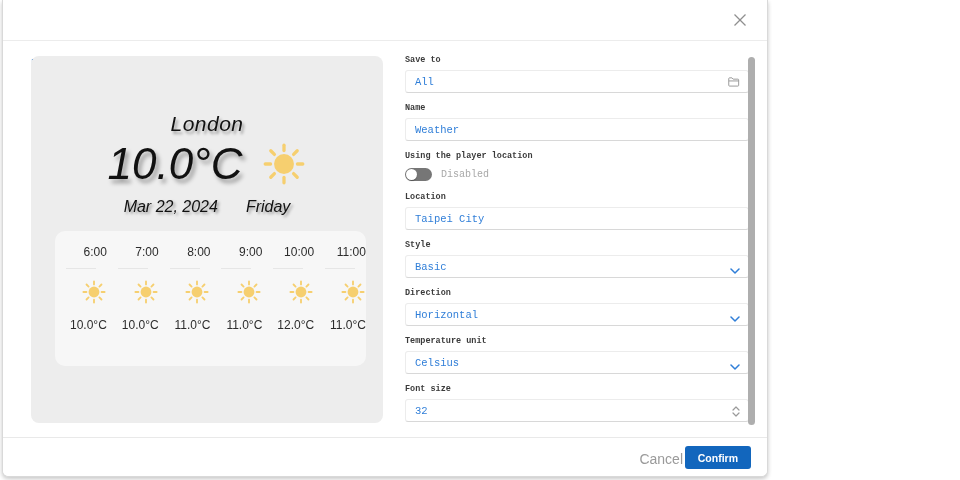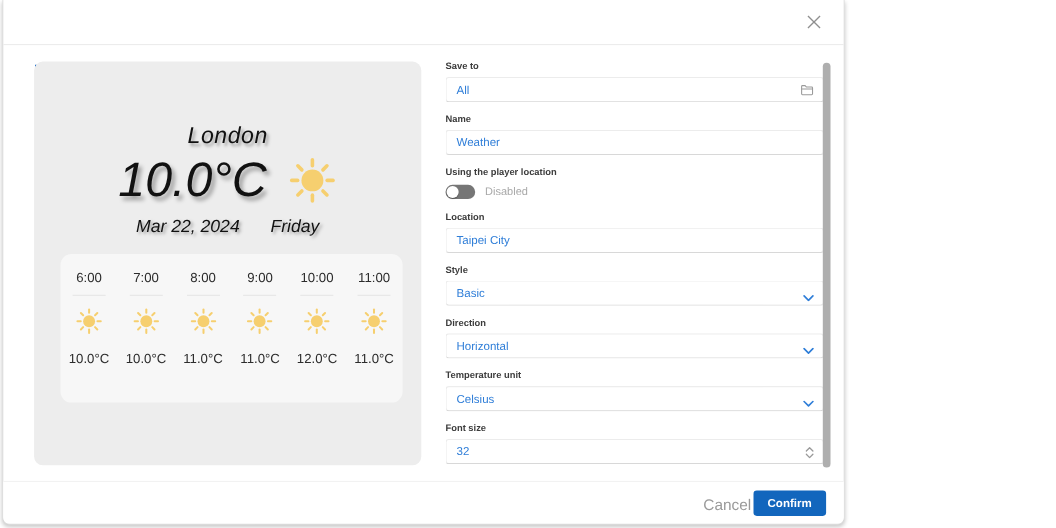--- a/index.html
+++ b/index.html
@@ -27,29 +27,29 @@
     text-shadow:2px 3px 3px rgba(0,0,0,0.35); }
   .w-temp-row { display:flex; justify-content:center; align-items:center;
     gap:18px; margin-top:0px; height:56px; }
   .w-temp { font-size:44px; text-shadow:3px 4px 4px rgba(0,0,0,0.35); }
   .w-date-row { display:flex; justify-content:center; gap:28px; margin-top:6px;
     font-size:16px; text-shadow:2px 2px 3px rgba(0,0,0,0.35); }
   .sun-lg { width:46px; height:46px; display:inline-block; }
 
   .forecast { position:absolute; left:24px; top:175px; width:311px; height:135px;
     background:#f7f7f7; border-radius:10px; display:flex; }
-  .fc-col { flex:1; text-align:center; padding-top:14px; }
+  .fc-col { flex:1; text-align:right; padding-top:14px; }
   .fc-time { font-size:12px; color:#2c2c2c; }
   .fc-div { width:30px; margin:9px auto 0; border-top:1px solid #e6e6e6; }
   .sun-sm { width:26px; height:26px; display:inline-block; margin-top:10px; }
   .fc-temp { font-size:12px; color:#2c2c2c; margin-top:9px; }
 
   
   .form { position:absolute; left:402px; top:50px; width:344px; padding-top:5px; }
-  .frow { margin-bottom:10px; }
+  .frow { margin-bottom:10px;font-family:Liberation Mono, monospace; }
   .flabel { height:10px; line-height:10px; font-size:8.5px; font-weight:700;
     color:#3b3b3b; margin-bottom:5px; }
   .ffield { position:relative; height:23px; background:#fff;
     border:1px solid #ececec; border-bottom-color:#d8d8d8; border-radius:3px;
     display:flex; align-items:center; padding:0 24px 0 9px;
     font-size:10.5px; color:#2f7ed8; cursor:pointer; }
   .field-icon { position:absolute; right:7px; top:4px; width:14px; height:14px; }
   .chev-icon { position:absolute; right:8px; top:9px; width:10px; height:6px; }
   .stepper-icon { position:absolute; right:8px; top:6px; width:8px; height:11px; }
 

